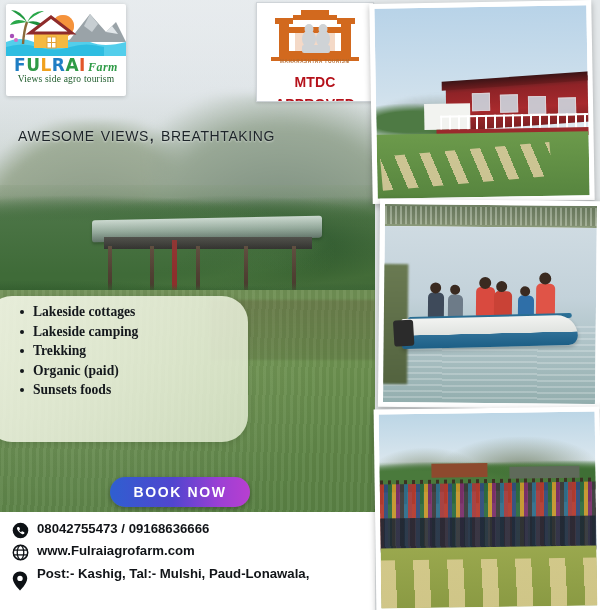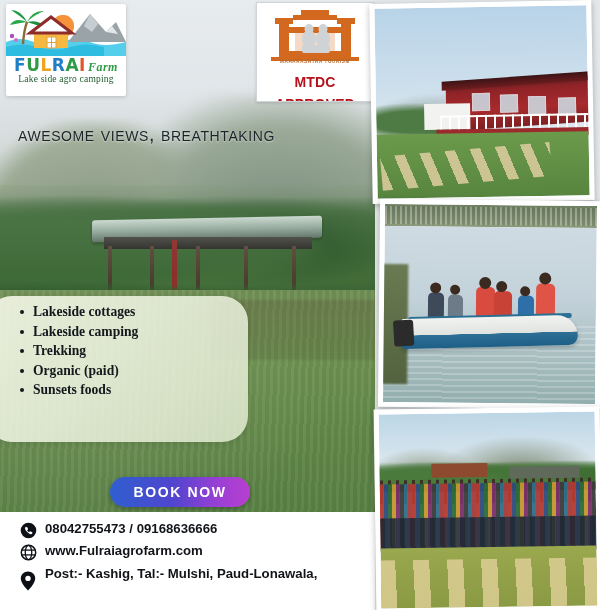--- a/index.html
+++ b/index.html
@@ -206,21 +206,21 @@
     font-weight:bold;font-size:14px;letter-spacing:1.6px;
     cursor:pointer;
     box-shadow:0 2px 5px rgba(0,0,0,.28);
   }
 
   
   .contact{
     position:absolute;left:0;top:512px;width:375px;height:98px;
     background:#ffffff;
   }
-  .c-row{position:absolute;left:18px;display:flex;align-items:flex-start;}
+  .c-row{position:absolute;left:10px;display:flex;align-items:flex-start;}
   .c-ico{
     width:20px;height:20px;flex:0 0 20px;
     display:flex;align-items:center;justify-content:center;
     margin-right:7px;
   }
   .c-txt{
     font-family:"Liberation Sans", sans-serif;
     font-size:13.2px;font-weight:bold;color:#111418;
     line-height:18px;white-space:nowrap;
   }
@@ -367,21 +367,21 @@
       <path d="M24,27 L45,11 L66,27 Z" fill="#ffffff" stroke="#8e2b2b" stroke-width="3"></path>
 
       <rect x="41" y="31" width="9" height="11" fill="#ffffff" stroke="#e0a23a" stroke-width="1"></rect>
       <line x1="45.5" y1="31" x2="45.5" y2="42" stroke="#e0a23a" stroke-width="1"></line>
       <line x1="41" y1="36.5" x2="50" y2="36.5" stroke="#e0a23a" stroke-width="1"></line>
 
       <circle cx="6" cy="30" r="2.2" fill="#a64fb8"></circle>
       <circle cx="10" cy="34" r="2" fill="#d36fc4"></circle>
     </svg>
     <div class="logo-word"><span class="l1">F</span><span class="l2">U</span><span class="l3">L</span><span class="l4">R</span><span class="l5">A</span><span class="l6">I</span><span class="logo-farm">Farm</span></div>
-    <div class="logo-tag">Lake side agro camping</div>
+    <div class="logo-tag">Views side agro tourism</div>
   </div>
 
   <div class="mtdc">
     <svg class="mtdc-logo" viewBox="0 0 116 58">
       <g fill="#d2691e">
         <rect x="22" y="16" width="10" height="34"></rect>
         <rect x="84" y="16" width="10" height="34"></rect>
         <rect x="18" y="11" width="18" height="6"></rect>
         <rect x="80" y="11" width="18" height="6"></rect>
         <rect x="32" y="20" width="52" height="6"></rect>

